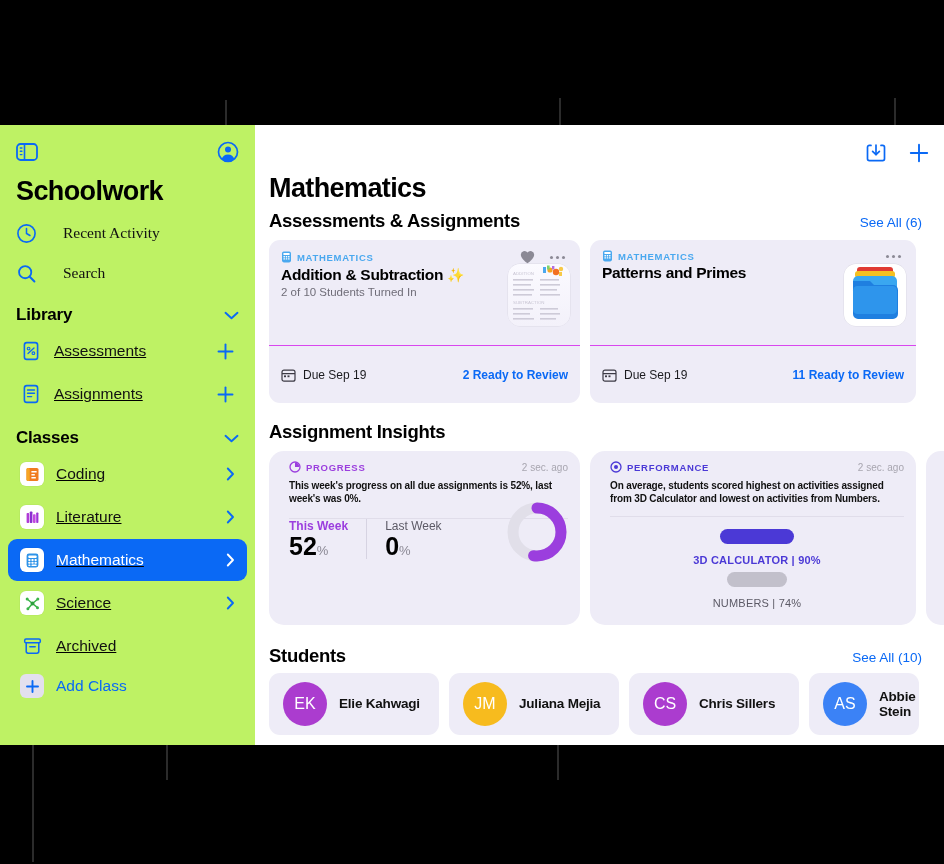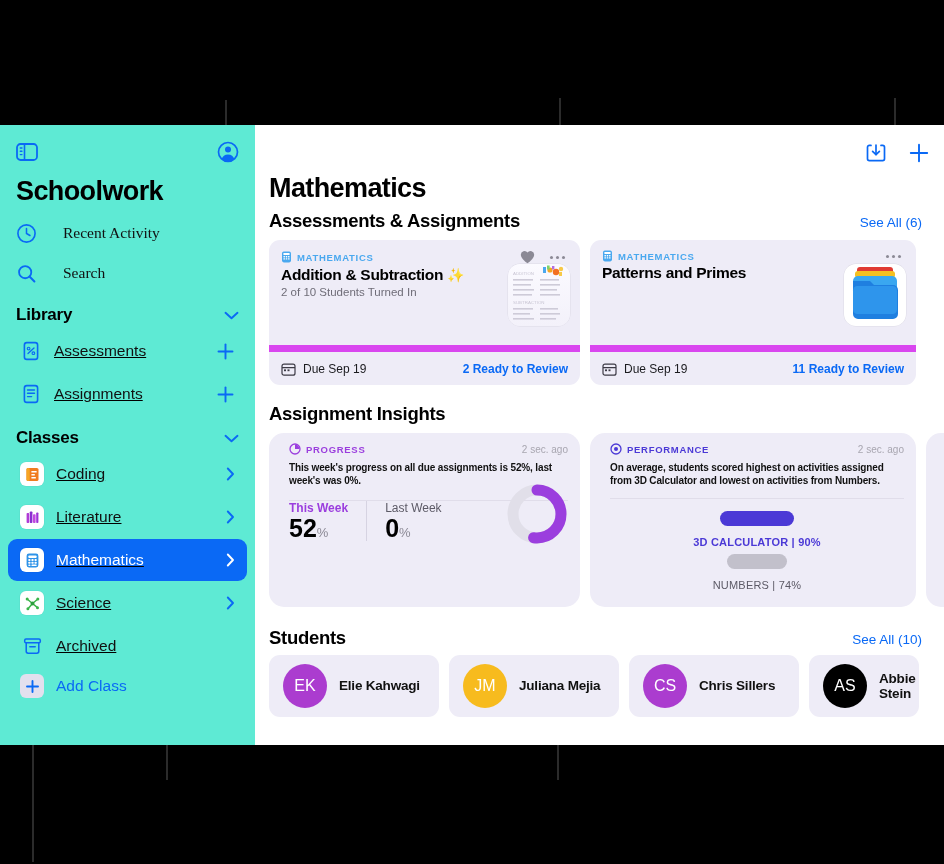--- a/index.html
+++ b/index.html
@@ -11,21 +11,21 @@
   .stage{position:relative;width:944px;height:864px;background:#000;}
 
   
   .app{
     position:absolute;left:0;top:125px;width:944px;height:620px;
     background:#fff;display:flex;overflow:hidden;
   }
 
   
   .sidebar{
-    width:255px;flex:0 0 255px;background:#5eead4;
+    width:255px;flex:0 0 255px;background:#bef264;
     padding:0;position:relative;
   }
   .sb-top{display:flex;align-items:center;justify-content:space-between;
     padding:13px 16px 0 16px;height:28px;}
   .icon-btn{background:none;border:0;padding:0;cursor:pointer;display:flex;
     align-items:center;justify-content:center;}
   .sb-title{font-size:27px;font-weight:bold;color:#000;letter-spacing:-.6px;
     padding:10px 16px 6px 16px;}
   .sb-row{display:flex;align-items:center;gap:26px;padding:7px 16px;cursor:pointer;
     min-height:26px;font-family:Liberation Serif, serif;}
@@ -64,22 +64,22 @@
   .acard{width:311px;flex:0 0 311px;background:#eeecf7;border-radius:11px;
     overflow:hidden;cursor:pointer;position:relative;}
   .acard.wide{width:326px;flex:0 0 326px;}
   .acard-body{padding:10px 12px 0 12px;height:95px;position:relative;}
   .acard-tagrow{display:flex;align-items:center;justify-content:space-between;}
   .tag{display:flex;align-items:center;gap:5px;}
   .tag .t{font-size:9.5px;font-weight:bold;letter-spacing:.7px;color:#4aa8ef;}
   .acard h3{margin:2px 0 0 0;font-size:15.5px;font-weight:bold;color:#000;
     letter-spacing:-.3px;display:flex;align-items:center;gap:4px;}
   .acard .sub{font-size:11.5px;color:#6f6d78;margin-top:2px;}
-  .acard-foot{border-top:7px solid #d946ef;height:33px;display:flex;
-    align-items:center;justify-content:space-between;padding:0 12px;}
+  .acard-foot{border-top:1px solid #d946ef;height:33px;display:flex;
+    align-items:center;justify-content:space-between;padding:12px 12px;}
   .due{display:flex;align-items:center;gap:7px;font-size:12px;color:#1b1b1f;}
   .ready{font-size:12px;font-weight:bold;color:#0a69f5;cursor:pointer;}
   .thumb{position:absolute;right:10px;top:24px;width:62px;height:62px;border-radius:12px;}
   .dots{display:flex;gap:3px;align-items:center;cursor:pointer;padding:3px;}
   .dots i{width:3px;height:3px;border-radius:50%;background:#8b8995;display:block;}
   .heart{cursor:pointer;}
 
   
   .icard{width:311px;flex:0 0 311px;background:#eeecf7;border-radius:15px;
     padding:10px 12px 10px 20px;box-sizing:border-box;cursor:pointer;position:relative;}
@@ -603,20 +603,20 @@
         </div>
         <div class="scard">
           <span class="avatar" style="background:#f7bb1e;">JM</span>
           <span class="sname">Juliana Mejia</span>
         </div>
         <div class="scard">
           <span class="avatar" style="background:#ab3ccf;">CS</span>
           <span class="sname">Chris Sillers</span>
         </div>
         <div class="scard" style="width:110px;flex:0 0 110px;">
-          <span class="avatar" style="background:#000000;">AS</span>
+          <span class="avatar" style="background:#3b82f6;">AS</span>
           <span class="sname" style="width:46px;">Abbie Stein</span>
         </div>
       </div>
 
     </div>
   </div>
 </div>
 
 </body></html>

